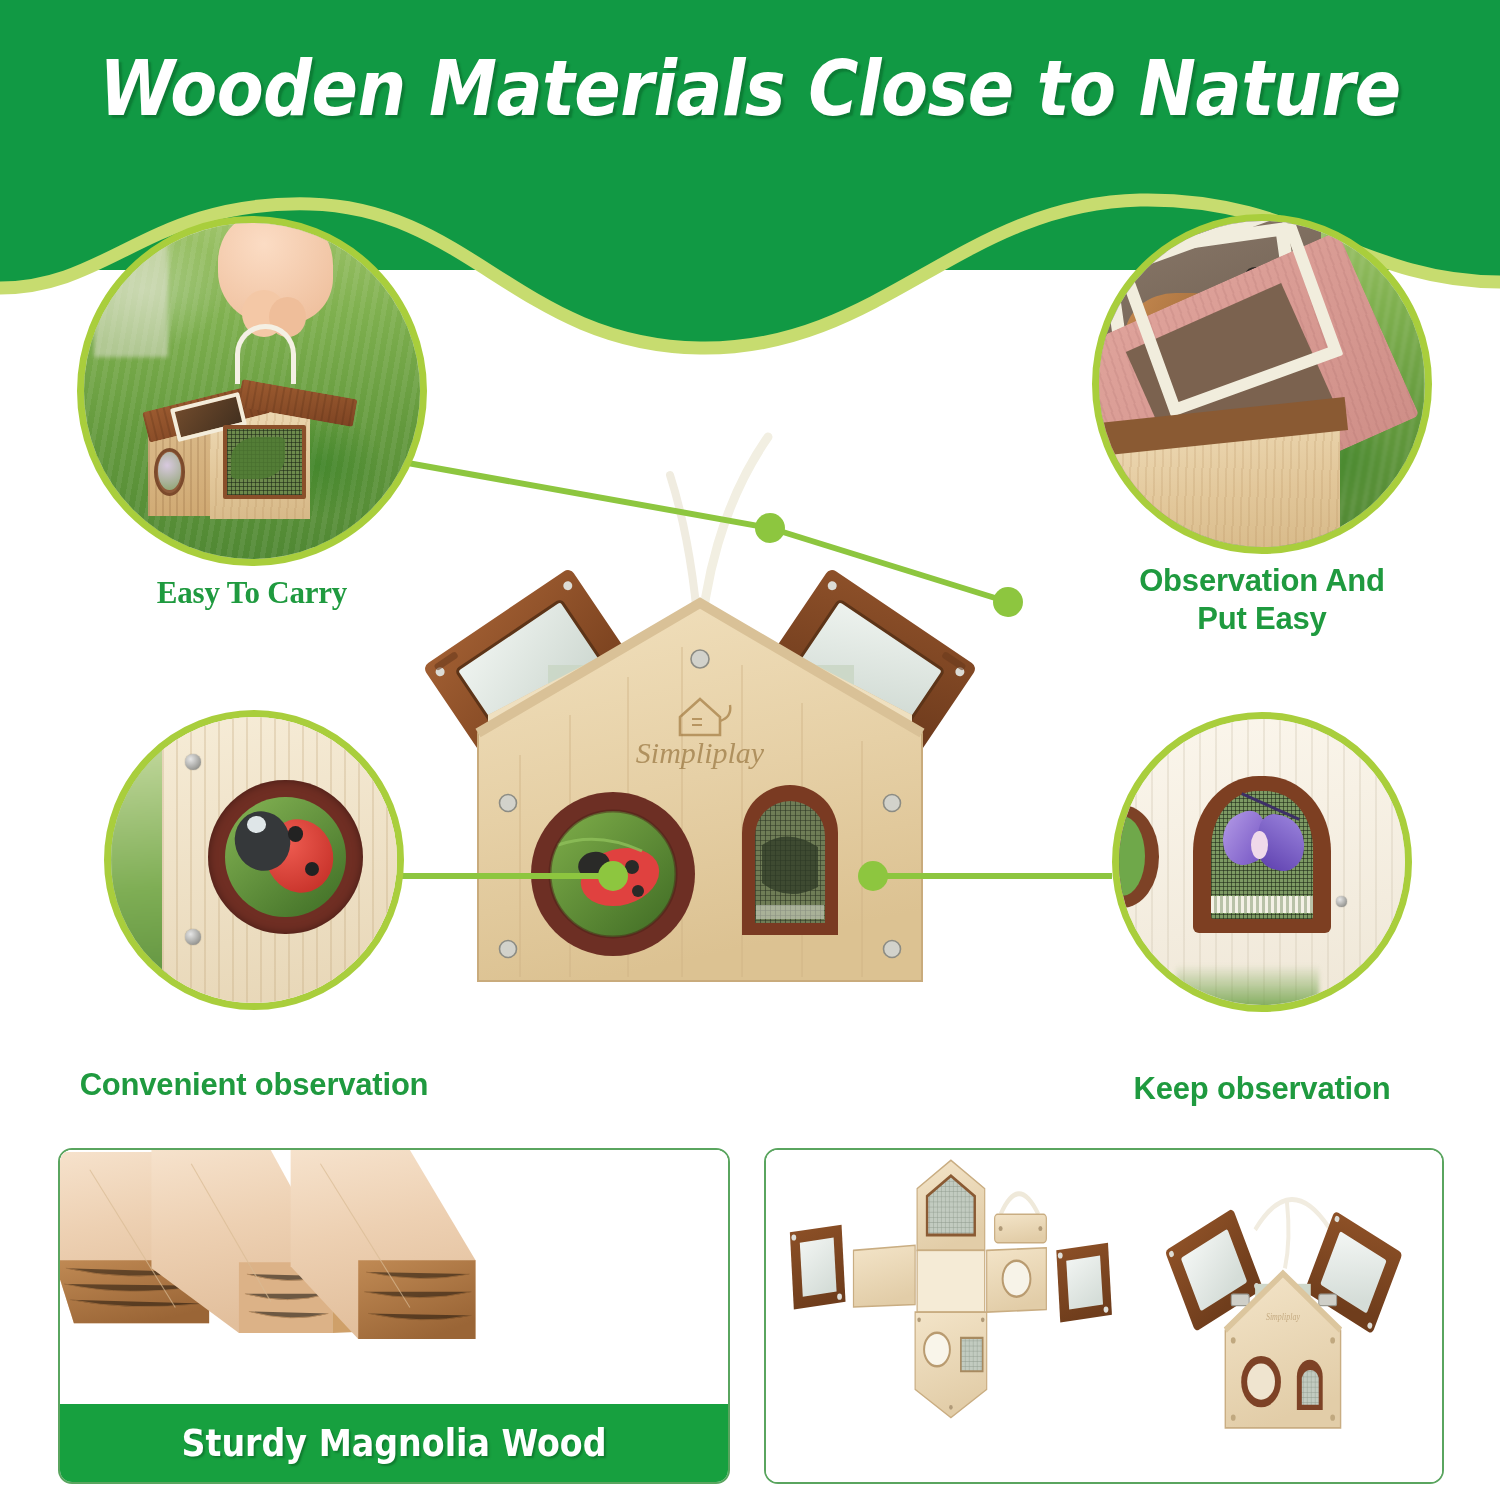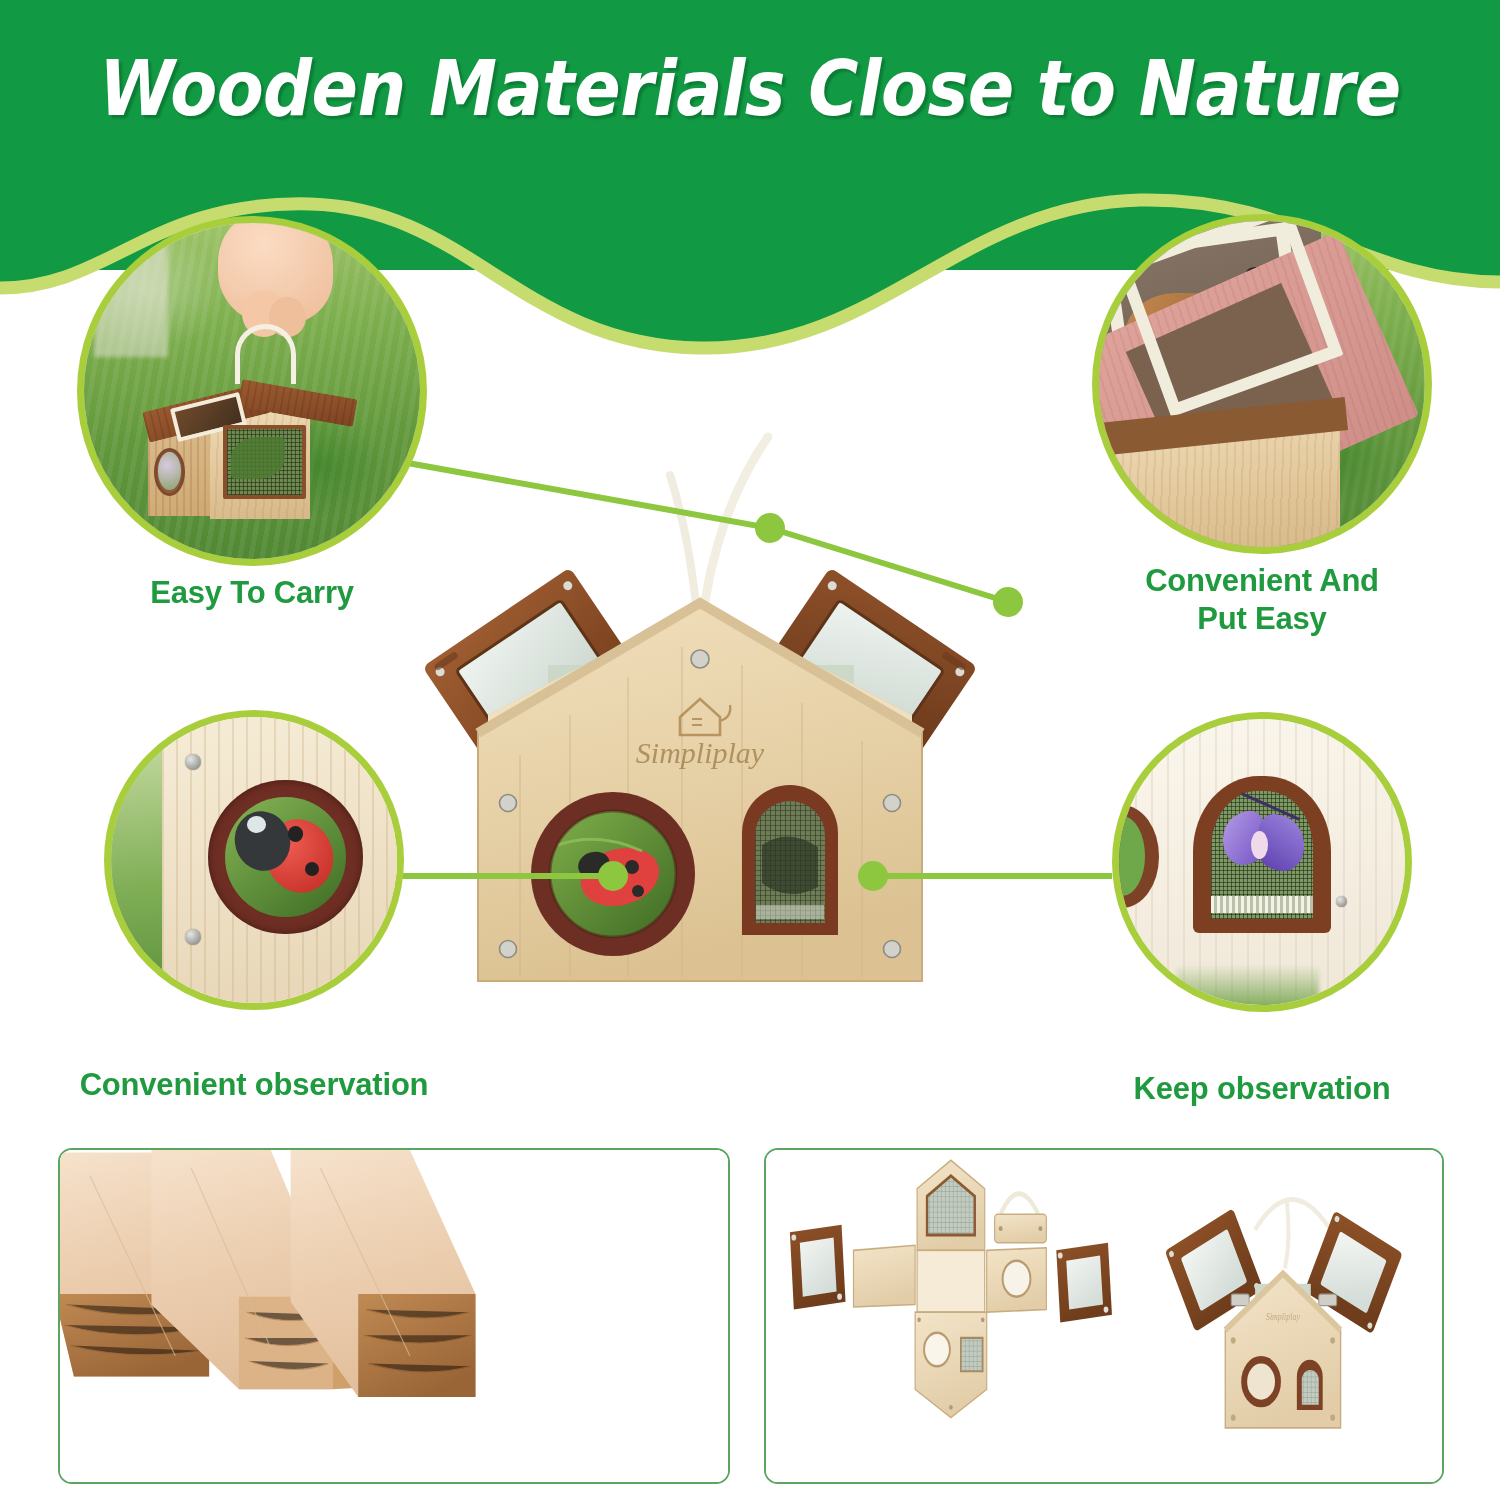--- a/index.html
+++ b/index.html
@@ -290,21 +290,21 @@
                   background-color:#6d8a4c;border:4px solid #8a4f2a;border-radius:2px;"></div>
       <div style="position:absolute;left:40%;top:30%;width:26%;height:30%;background:#4f7a33;
                   border-radius:50% 10% 50% 10%;opacity:.85;"></div>
 
       <div style="position:absolute;left:3%;top:38%;width:15%;height:34%;border-radius:50%;
                   background:#8e5a3a;border:3px solid #7c4a2c;"></div>
       <div style="position:absolute;left:5%;top:41%;width:11%;height:27%;border-radius:50%;
                   background:radial-gradient(circle at 40% 35%,#d8c9df,#8aa26a);"></div>
     </div>
   </div>
-  <div class="circle-caption" style="top:358px;">
+  <div class="circle-caption" style="top:358px;font-family:Liberation Serif, serif;">
     <div>Easy To Carry</div>
   </div>
 </div>
 
 <div class="circle-callout" style="left:1092px; top:214px; width:340px; height:340px;">
   <div class="circle-photo">
     <div class="grass-bg" style="filter:blur(1px);"></div>
 
     <div style="position:absolute;left:2%;top:-6%;width:66%;height:62%;
                 background:linear-gradient(160deg,#8b7a6b,#6a5a4c);filter:blur(.6px);"></div>
@@ -329,21 +329,21 @@
     <div style="position:absolute;left:14%;top:28%;width:52%;height:40%;transform:rotate(-24deg);
                 background:#7b624f;"></div>
 
     <div style="position:absolute;left:12%;top:2%;width:56%;height:50%;
                 border:12px solid #f1eddd;border-radius:2px;transform:rotate(-20deg);"></div>
 
     <div style="position:absolute;left:0%;top:62%;width:74%;height:40%;" class="wood-light"></div>
     <div style="position:absolute;left:0%;top:58%;width:76%;height:10%;background:#8a5a33;transform:rotate(-6deg);"></div>
   </div>
   <div class="circle-caption" style="top:348px;">
-    <div>Convenient And</div>
+    <div>Observation And</div>
     <div>Put Easy</div>
   </div>
 </div>
 
 <div class="circle-callout" style="left:104px; top:710px; width:300px; height:300px;">
   <div class="circle-photo">
     <div style="position:absolute;inset:0;background:linear-gradient(90deg,#a6c779 0 18%,#f4ead5 18% 100%);"></div>
     <div style="position:absolute;left:0;top:0;width:20%;height:100%;
                 background:linear-gradient(175deg,#cfe0ab,#7fae55 60%,#5c8f3c);filter:blur(1px);"></div>
 
@@ -456,20 +456,23 @@
       <path d="M352 0 L520 0 L574 106 L574 188 L418 188 L352 112 Z" fill="url(#beamTop)" opacity=".0"></path>
 
       <path d="M372 0 L528 0 L588 104 L588 186 L430 186 L372 104 Z" fill="#f0d8bb" opacity=".0"></path>
 
       <g stroke="#d9bb94" stroke-width="1.1" opacity=".7">
         <path d="M30 20 L116 160"></path>
           <path d="M132 14 L212 154"></path>
           <path d="M262 14 L352 160"></path>
       </g>
     </svg>
+  </div>
+  <div class="panel-bar">
+    <span>Sturdy Magnolia Wood</span>
   </div>
 </div>
 
 <div class="bottom-panel" style="left:764px; top:1148px; width:680px; height:336px;">
   <div class="panel-media">
     <svg viewBox="0 0 680 258" width="100%" height="100%" preserveAspectRatio="none">
       <defs>
         <linearGradient id="plyA" x1="0" y1="0" x2="0.3" y2="1">
           <stop offset="0%" stop-color="#f3e4c8"></stop>
           <stop offset="100%" stop-color="#e2cda8"></stop>

